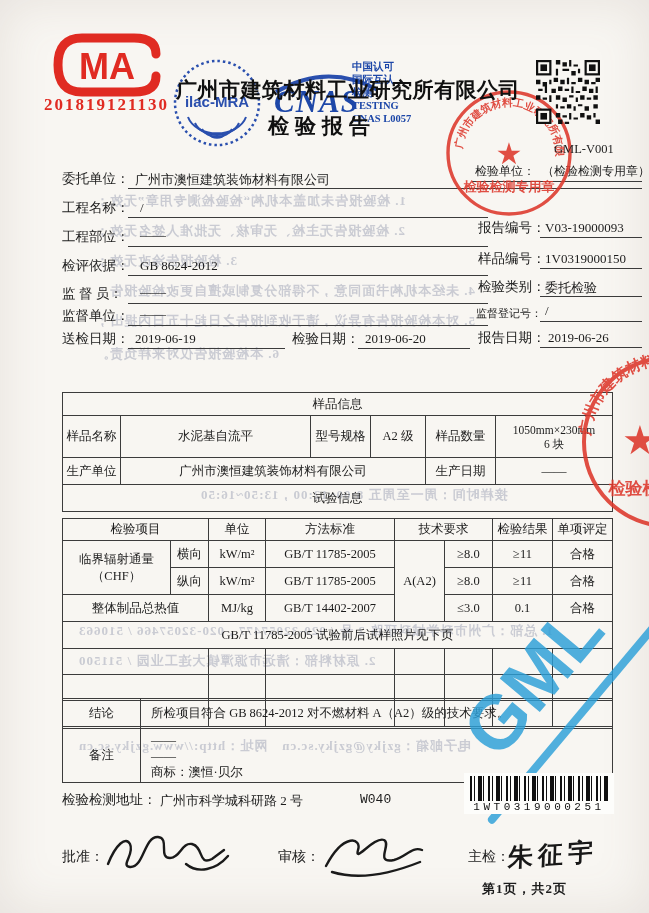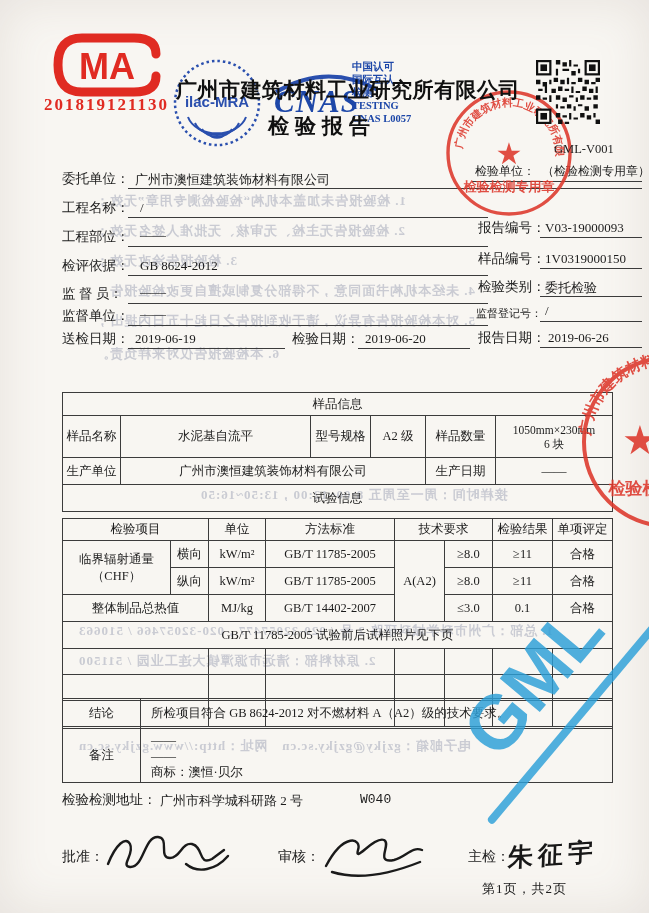--- a/index.html
+++ b/index.html
@@ -38,21 +38,21 @@
   .wm-slash{position:absolute;background:#2b9fd8;opacity:.82;transform:rotate(-50deg);border-radius:4px;z-index:3;}
   
   .barcode-wrap{position:absolute;z-index:4;background:#fdfdfb;padding:3px 6px 1px 6px;}
   .barcode{
     width:138px;height:25px;
     background:repeating-linear-gradient(90deg,#101010 0 2px,transparent 2px 4px,#101010 4px 5px,transparent 5px 8px,#101010 8px 12px,transparent 12px 13px,#101010 13px 14px,transparent 14px 18px);
   }
   .barcode-num{font-size:11px;letter-spacing:3.5px;text-align:center;font-family:"Liberation Mono","DejaVu Sans Mono",monospace;color:#111;}
   
   .sig-name{position:absolute;font-size:25px;font-weight:600;letter-spacing:5px;transform:rotate(-4deg) skewX(-6deg);z-index:4;color:#181818;white-space:nowrap;}
-  .page-num{position:absolute;font-size:13px;font-weight:normal;z-index:2;letter-spacing:1px;text-align:right;}
+  .page-num{position:absolute;font-size:13px;font-weight:bold;z-index:2;letter-spacing:1px;text-align:right;}
 </style>
 </head>
 <body>
 
 <div class="page">
 
   <div class="ghost" style="top:192px;left:95px;">1. 检验报告未加盖本机构“检验检测专用章”无效；</div>
   <div class="ghost" style="top:222px;left:95px;">2. 检验报告无主检、无审核、无批准人签名无效；</div>
   <div class="ghost" style="top:252px;left:95px;">3. 检验报告涂改无效；</div>
   <div class="ghost" style="top:282px;left:95px;">4. 未经本机构书面同意，不得部分复制或擅自更改检验报告；</div>
@@ -335,20 +335,24 @@
   </tbody>
     </table>
 
   <div class="wm wm-text" style="left:448px;top:636px;">GML</div>
   <div class="wm-slash" style="left:434px;top:700px;width:310px;height:8px;"></div>
 
   <div class="lbl" style="left:62px;top:791px;">检验检测地址：</div>
   <div class="val" style="left:160px;top:792px;">广州市科学城科研路 2 号</div>
   <div class="val" style="left:360px;top:792px;font-family:'Liberation Mono','DejaVu Sans Mono',monospace;">W040</div>
 
+  <div class="barcode-wrap" style="left:464px;top:773px;">
+    <div class="barcode"></div>
+    <div class="barcode-num">1WT0319000251</div>
+  </div>
 
   <div class="lbl" style="left:62px;top:848px;font-size:14px;">批准：</div>
   <svg class="abs" style="left:100px;top:824px;z-index:4;" width="140" height="58" viewBox="0 0 140 58">
     <g fill="none" stroke="#1a1a1a" stroke-width="2.4" stroke-linecap="round">
       <path d="M8,40 C16,20 26,12 30,20 C35,30 20,42 30,43 C44,44 44,12 58,13 C70,14 58,34 70,34 C80,34 82,18 92,20 C104,23 98,42 112,35 L124,26"></path>
       <path d="M86,40 C98,50 116,46 128,32"></path>
     </g>
   </svg>
 
   <div class="lbl" style="left:278px;top:848px;font-size:14px;">审核：</div>

